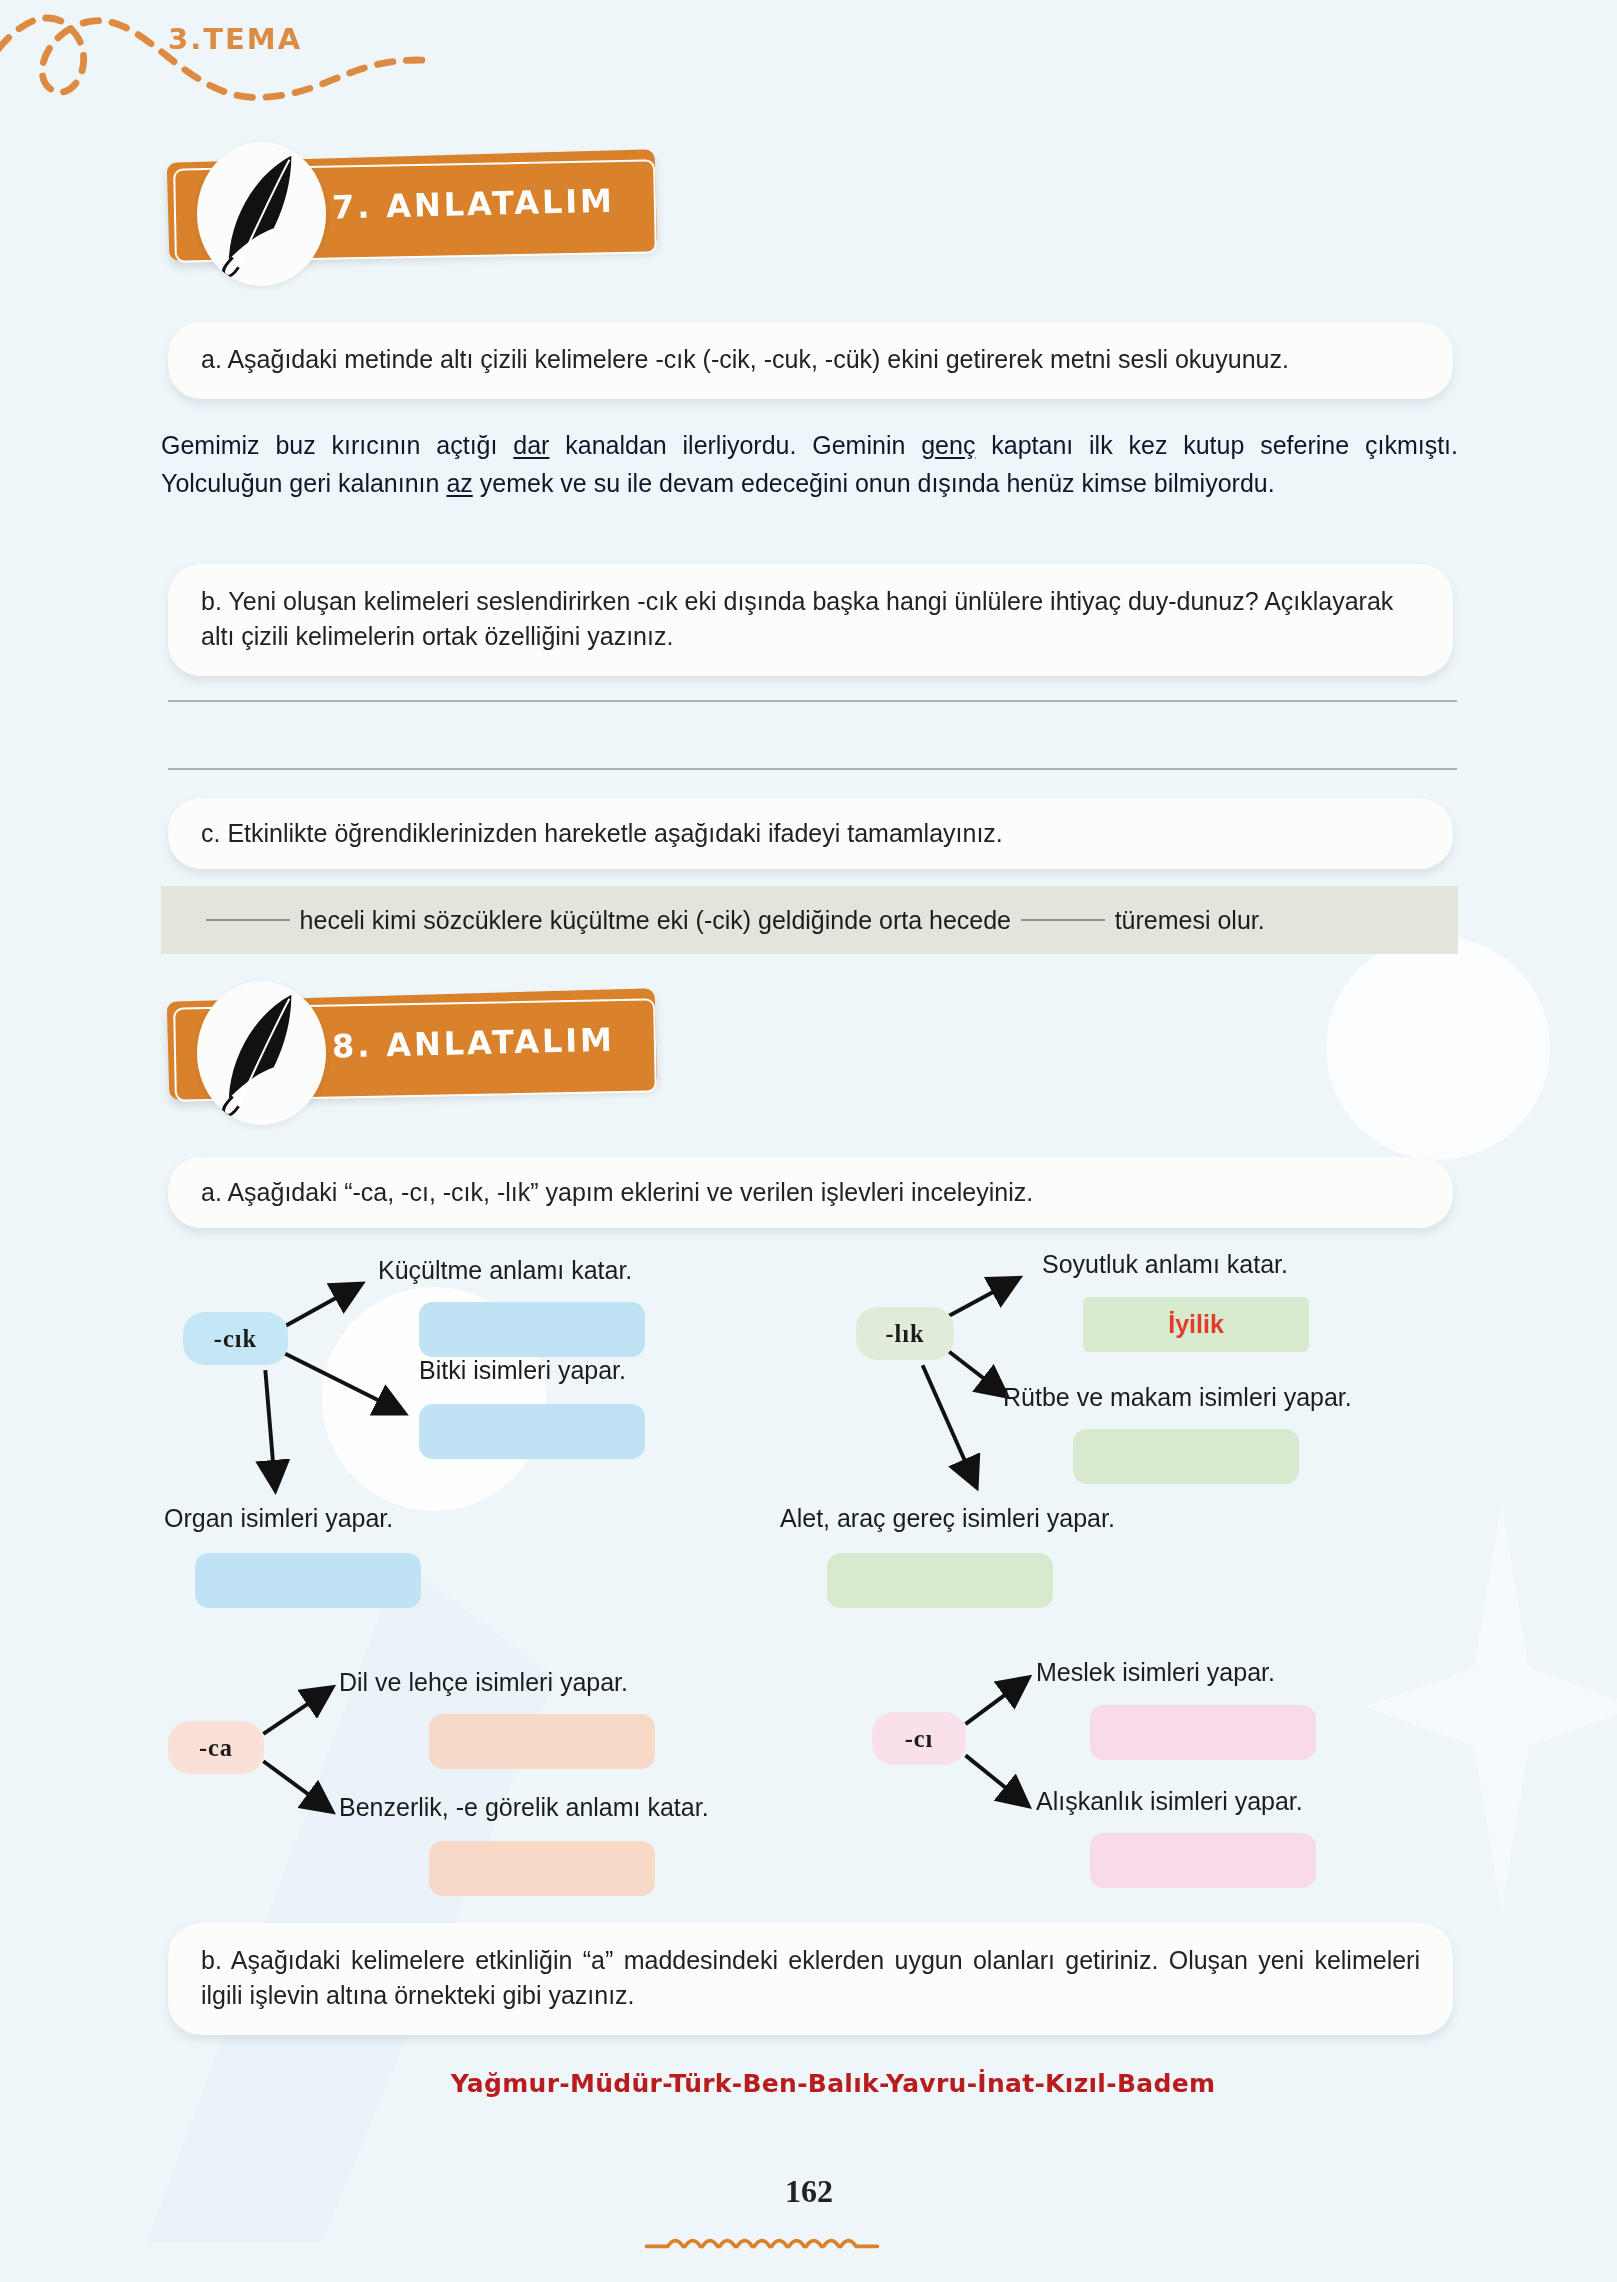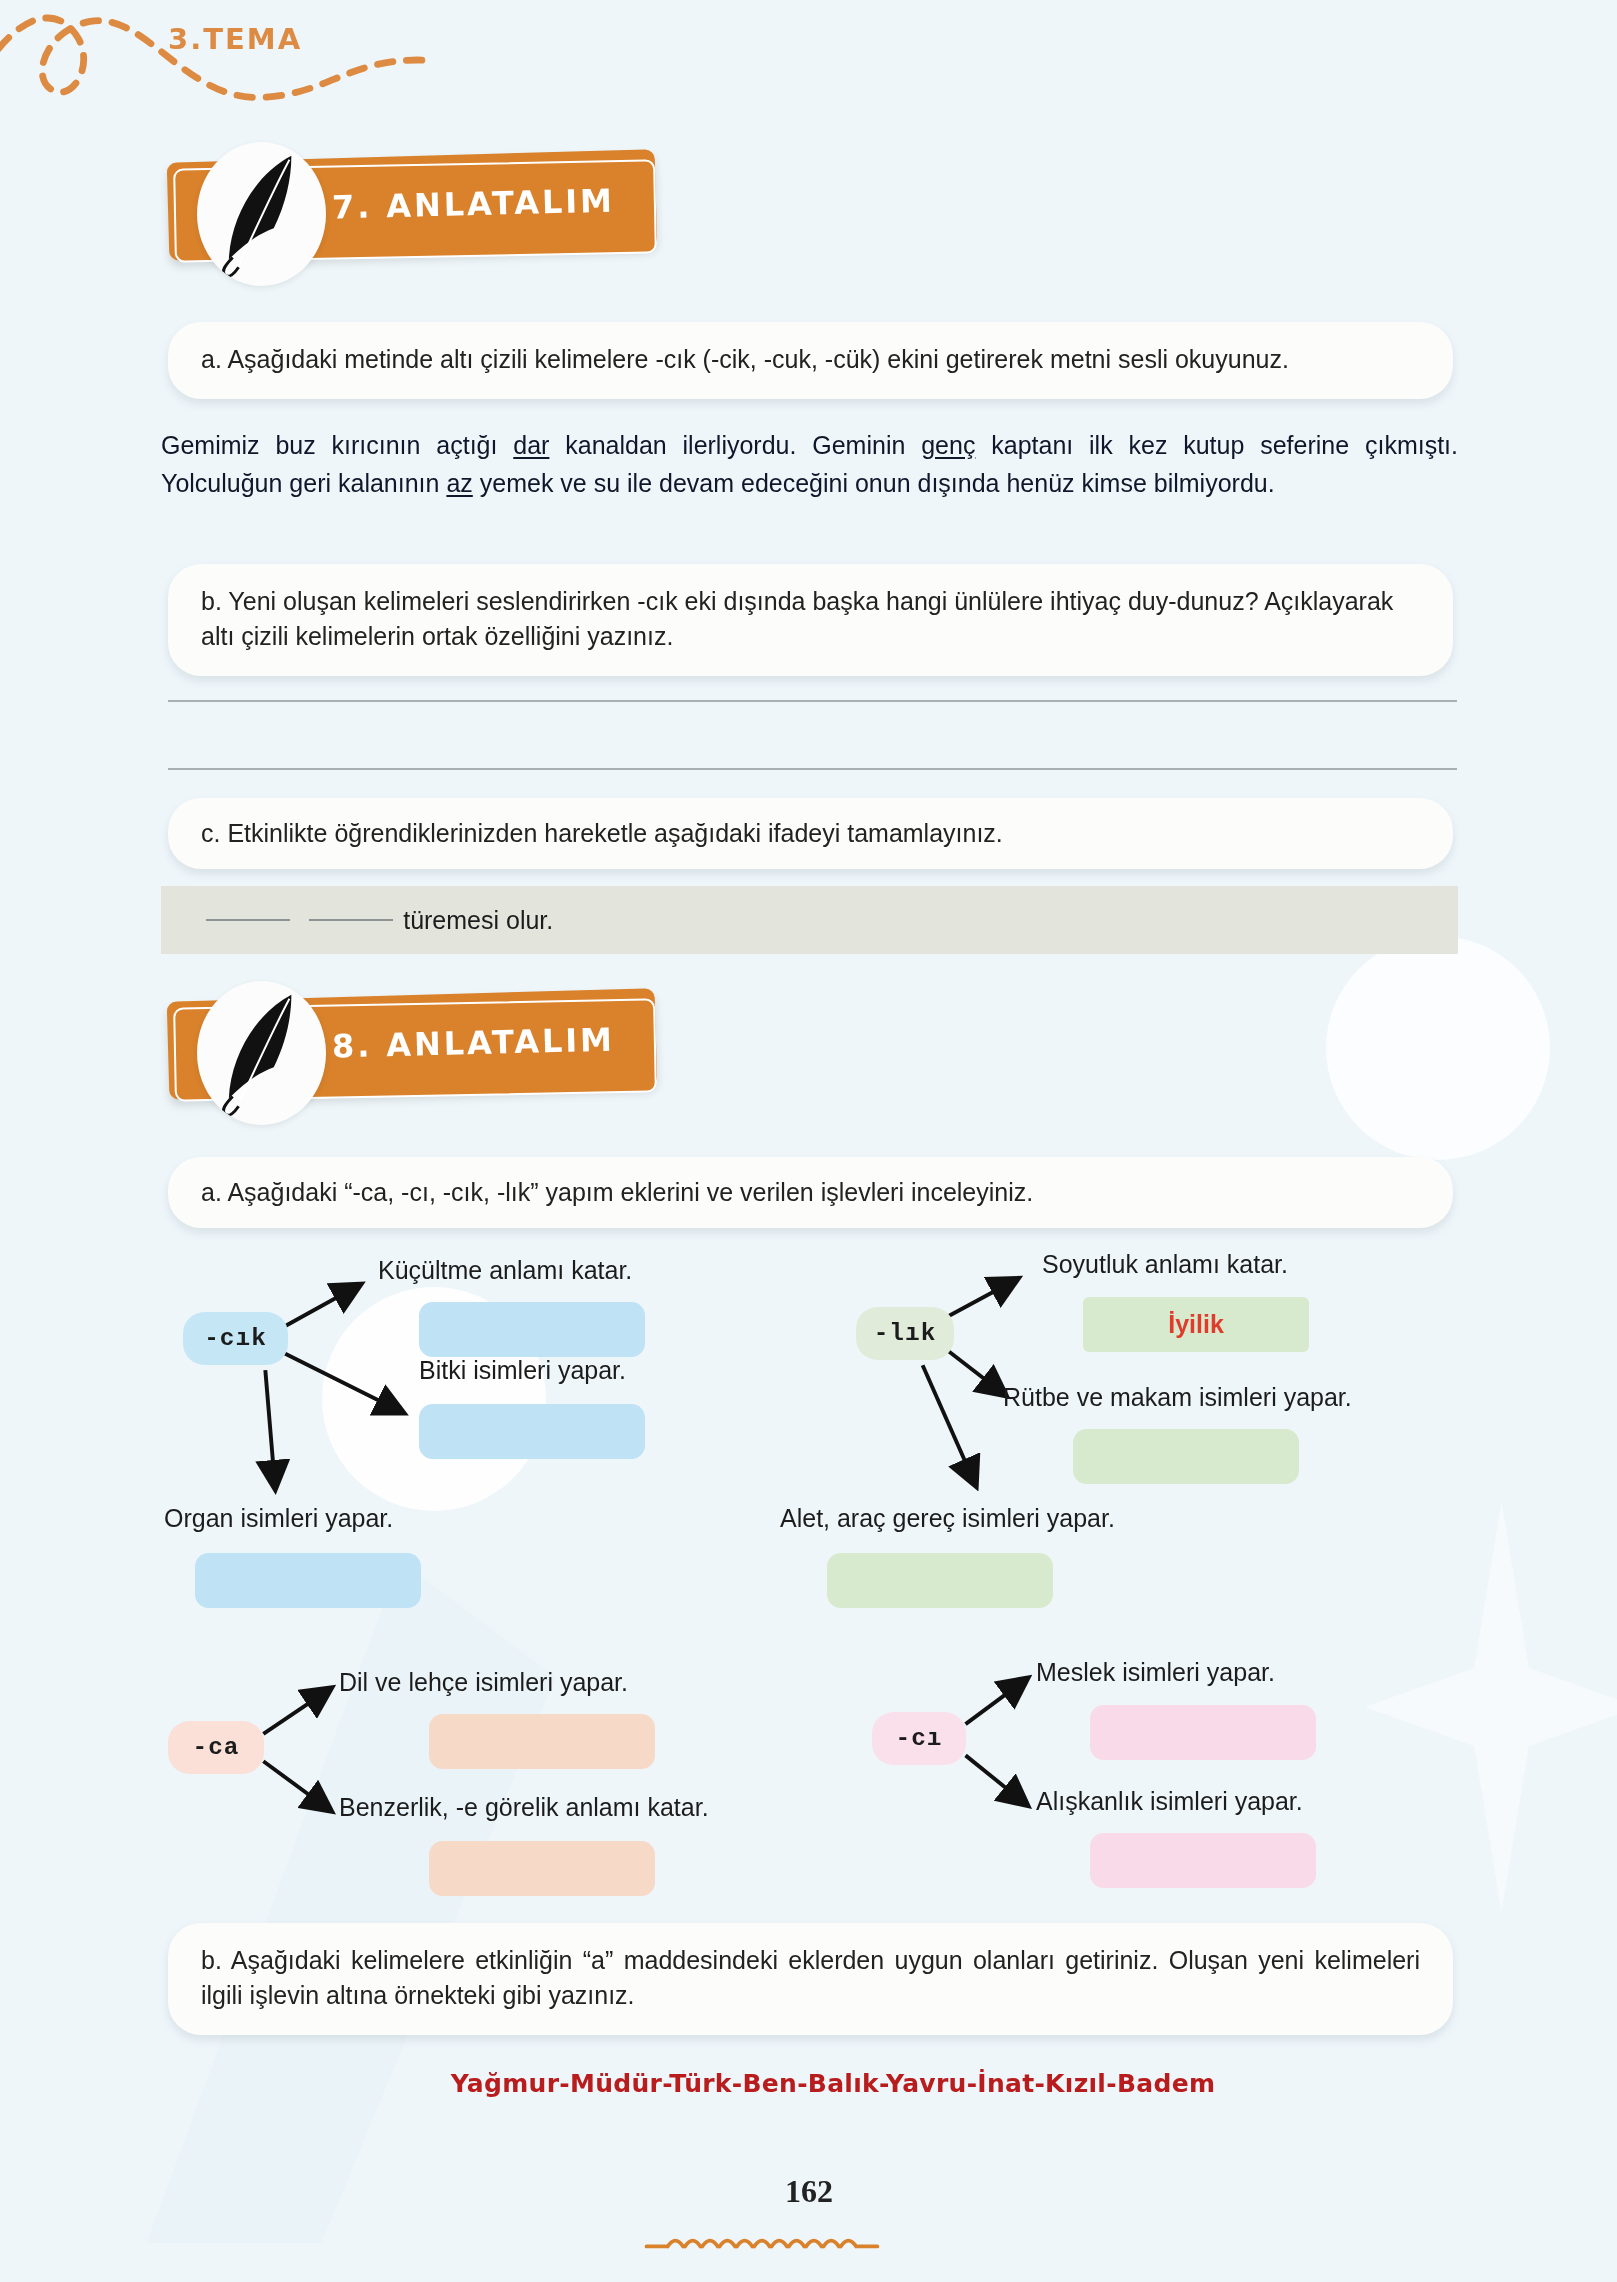--- a/index.html
+++ b/index.html
@@ -106,21 +106,21 @@
     margin:0 9.8px;
     vertical-align:2.9px;
   }
 
   
   .pill {
     position:absolute;
     display:flex; align-items:center; justify-content:center;
     border-radius:21.5px;
     font-weight:bold; font-size:24.4px; letter-spacing:1px;
-    font-family:Liberation Mono, monospace;
+    font-family:Liberation Serif, serif;
     color:#1c1c1c;
   }
   .dlabel {
     position:absolute;
     font-size:25px; color:#1c1c1c; white-space:nowrap;
   }
   .dbox {
     position:absolute; border-radius:13.7px;
   }
   .dbox .answer {
@@ -196,20 +196,21 @@
 <div class="rule" style="left:168px; top:700px; width:1289px;"></div>
 <div class="rule" style="left:168px; top:768px; width:1289px;"></div>
 
 <div class="card" style="left:168px; top:798px; width:1285px; padding-top:17.6px; padding-bottom:17.6px;">
   <span class="mark">c.</span>
   <span>Etkinlikte öğrendiklerinizden hareketle aşağıdaki ifadeyi tamamlayınız.</span>
 </div>
 
 <div class="graystrip" style="left:161px; top:886px; width:1297px; height:68px;">
   <span class="blankline"></span>
+  <span>heceli kimi sözcüklere küçültme eki (-cik) geldiğinde orta hecede</span>
   <span class="blankline"></span>
   <span>türemesi olur.</span>
 </div>
 
 <div class="banner" style="left:168px; top:995px;">
   <div class="plate"></div>
   <div class="plate2"></div>
   <div class="circle">
     <svg class="quill" width="98" height="129" viewBox="0 0 100 132">
       <path d="M78,6 C40,26 16,70 14,112 C30,96 44,86 60,80 C72,56 78,30 78,6 Z" fill="#111"></path>

